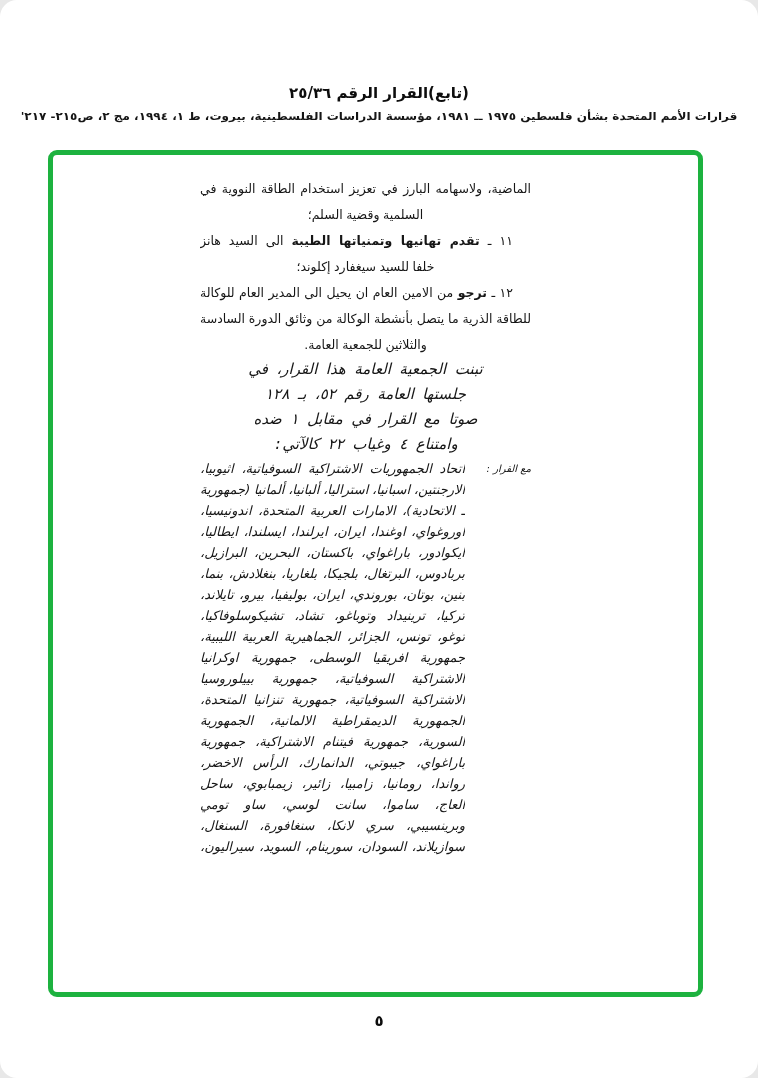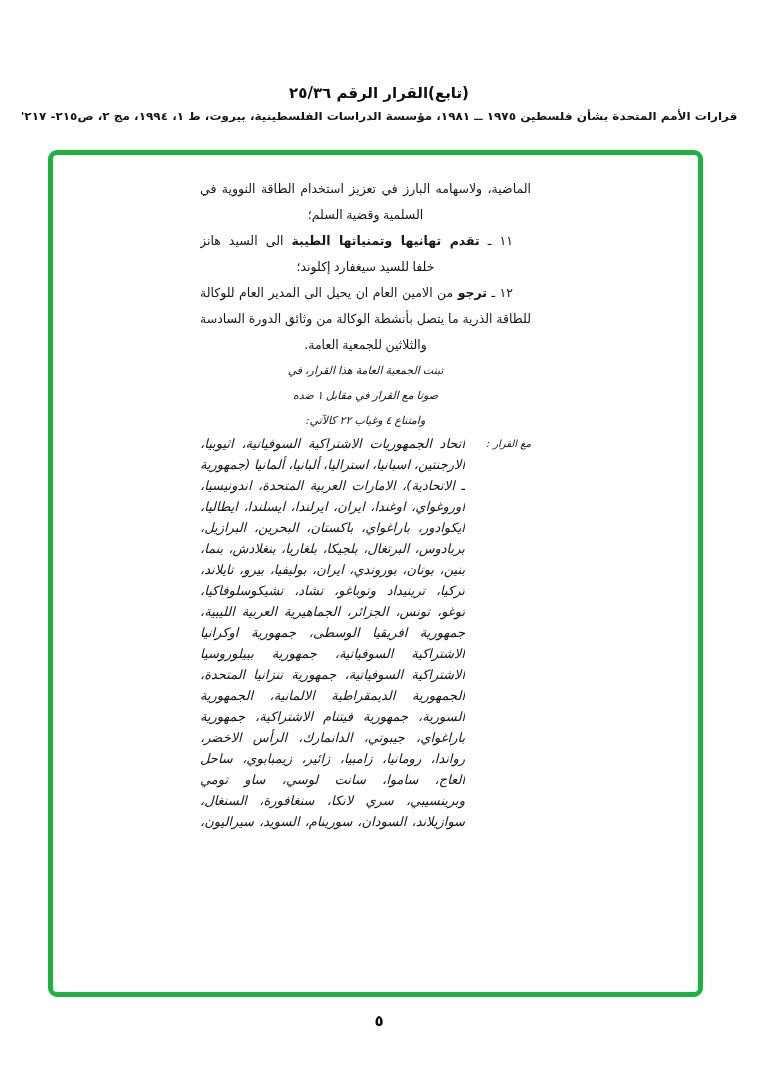--- a/index.html
+++ b/index.html
@@ -4,20 +4,21 @@
 <style>
   html,body{margin:0;padding:0;background:#e8e8e8;}
   .page{
     position:relative;
     width:758px;height:1078px;
     background:#ffffff;
     margin:0 auto;
     font-family:"DejaVu Sans",sans-serif;
     color:#161616;
     overflow:hidden;
+    border-radius:17px;
   }
   .doc-title{
     position:absolute;top:84px;left:0;right:0;
     text-align:center;direction:rtl;
     font-weight:bold;font-size:15px;color:#0d0d0d;
     letter-spacing:0.2px;
   }
   .doc-citation{
     position:absolute;top:109px;left:0;right:0;
     text-align:center;direction:rtl;
@@ -36,22 +37,23 @@
     direction:rtl;
   }
   .line{
     overflow:hidden;
     word-spacing:-0.5px;
   }
   .naskh .line{
     font-size:12.5px;line-height:26px;height:26px;
   }
   .adoption .line{
-    font-size:11px;line-height:25px;height:25px;
+    font-size:15px;line-height:25px;height:25px;
     font-style:italic;
+    font-family:Liberation Mono, monospace;
   }
   .align-justify{text-align:justify;text-align-last:justify;}
   .align-right{text-align:center;}
   .indent{text-indent:18px;}
   .vote{
     position:relative;
   }
   .vote-label{
     position:absolute;right:0;top:0;width:66px;
     font-size:10px;line-height:21px;height:21px;
@@ -88,20 +90,21 @@
         <div class="line align-right"><span>السلمية وقضية السلم؛</span></div>
         <div class="line align-justify indent"><span>١١ ـ </span><b>تقدم تهانيها وتمنياتها الطيبة</b><span> الى السيد هانز بليكس الذي عيّن</span></div>
         <div class="line align-right"><span>خلفا للسيد سيغفارد إكلوند؛</span></div>
         <div class="line align-justify indent"><span>١٢ ـ </span><b>ترجو</b><span> من الامين العام ان يحيل الى المدير العام للوكالة الدولية</span></div>
         <div class="line align-justify"><span>للطاقة الذرية ما يتصل بأنشطة الوكالة من وثائق الدورة السادسة</span></div>
         <div class="line align-right"><span>والثلاثين للجمعية العامة.</span></div>
       </div>
 
     <div class="adoption" id="adoption-lines">
         <div class="line align-right"><span>تبنت الجمعية العامة هذا القرار، في</span></div>
+        <div class="line align-right"><span>جلستها العامة رقم ٥٢، بـ ١٢٨</span></div>
         <div class="line align-right"><span>صوتا مع القرار في مقابل ١ ضده</span></div>
         <div class="line align-right"><span>وامتناع ٤ وغياب ٢٢ كالآتي:</span></div>
       </div>
 
     <div class="vote">
       <div class="vote-label">مع القرار :</div>
       <div class="vote-lines" id="vote-lines">
           <div class="line align-justify"><span>اتحاد الجمهوريات الاشتراكية السوفياتية، اثيوبيا،</span></div>
           <div class="line align-justify"><span>الارجنتين، اسبانيا، استراليا، ألبانيا، ألمانيا (جمهورية</span></div>
           <div class="line align-justify"><span>ـ الاتحادية)، الامارات العربية المتحدة، اندونيسيا،</span></div>

